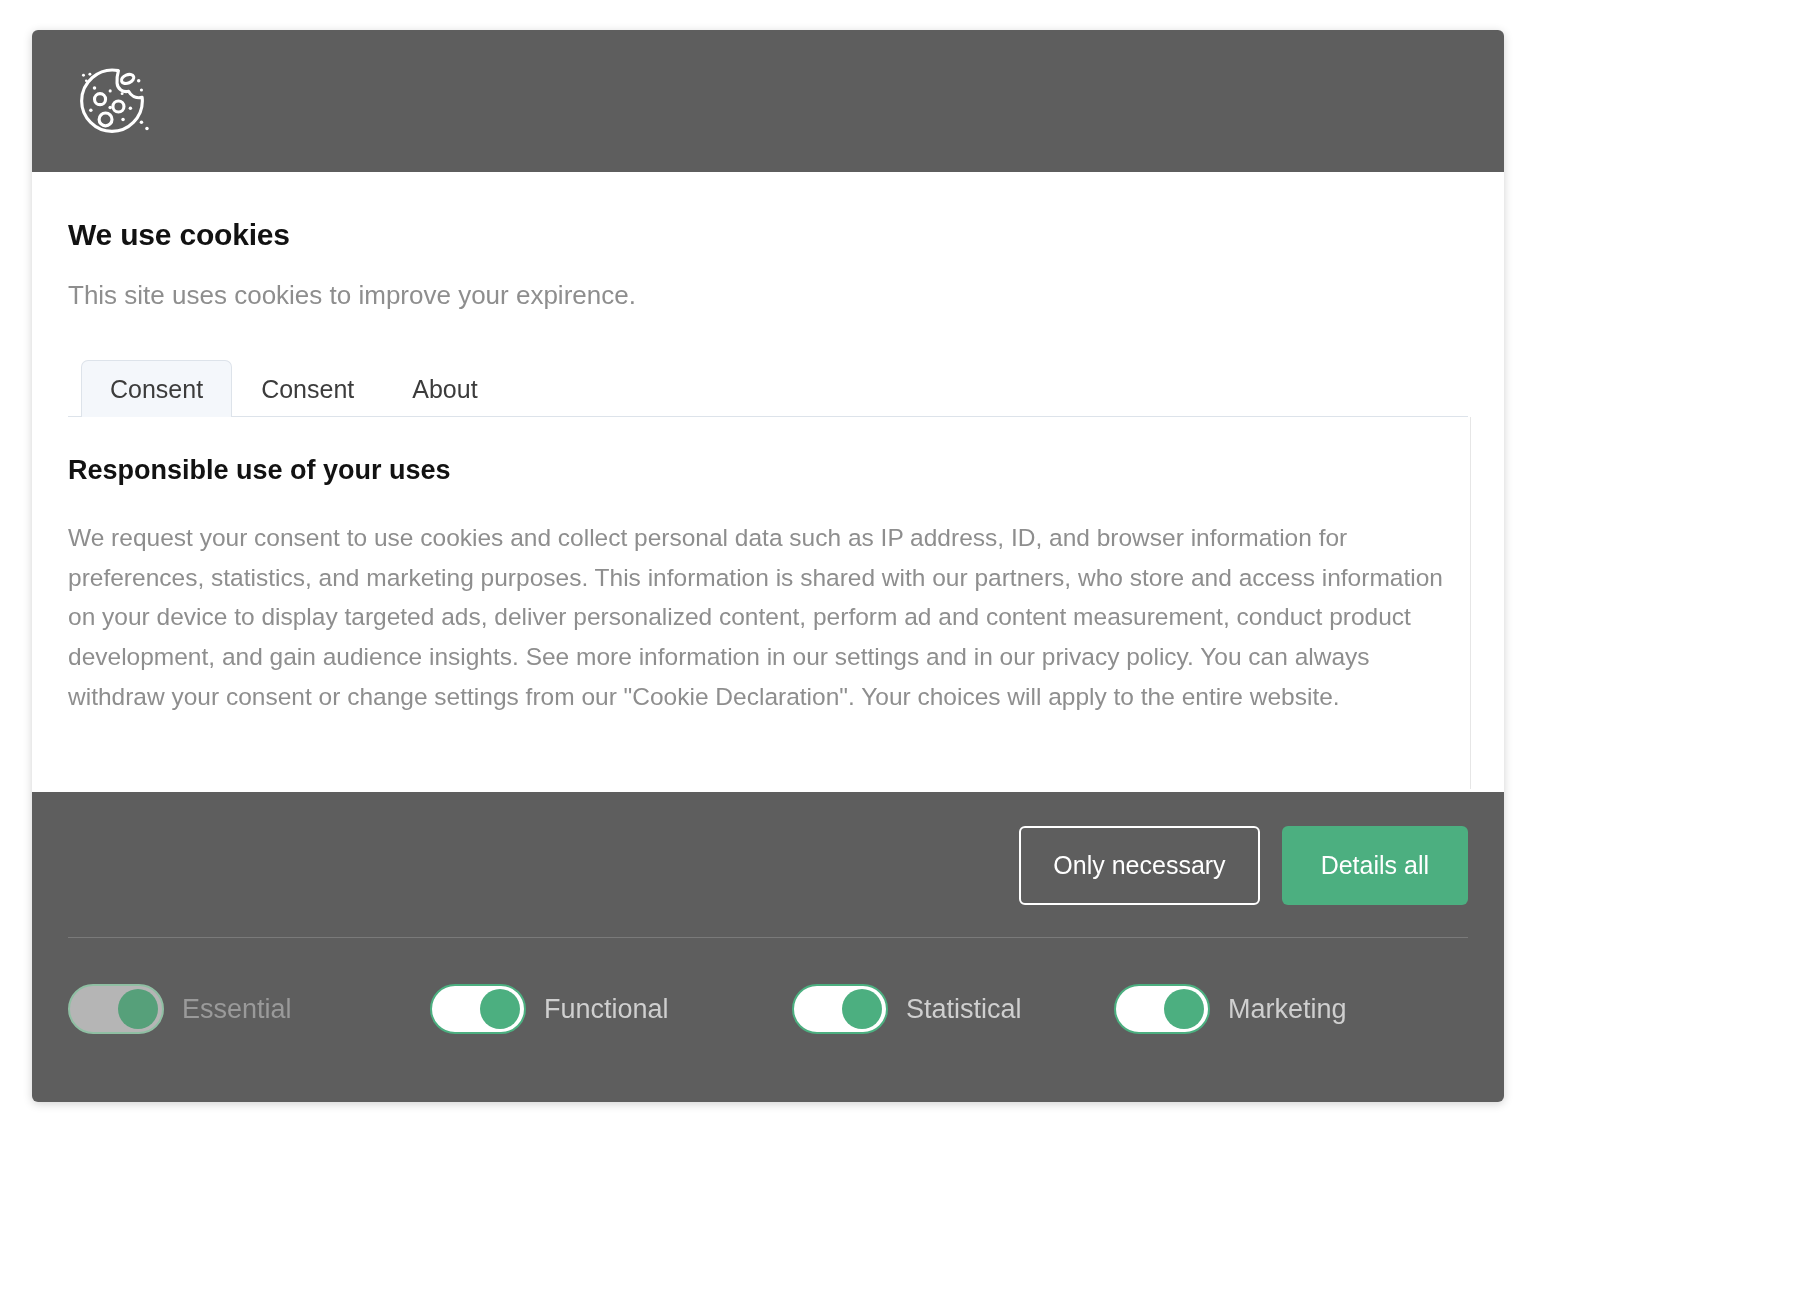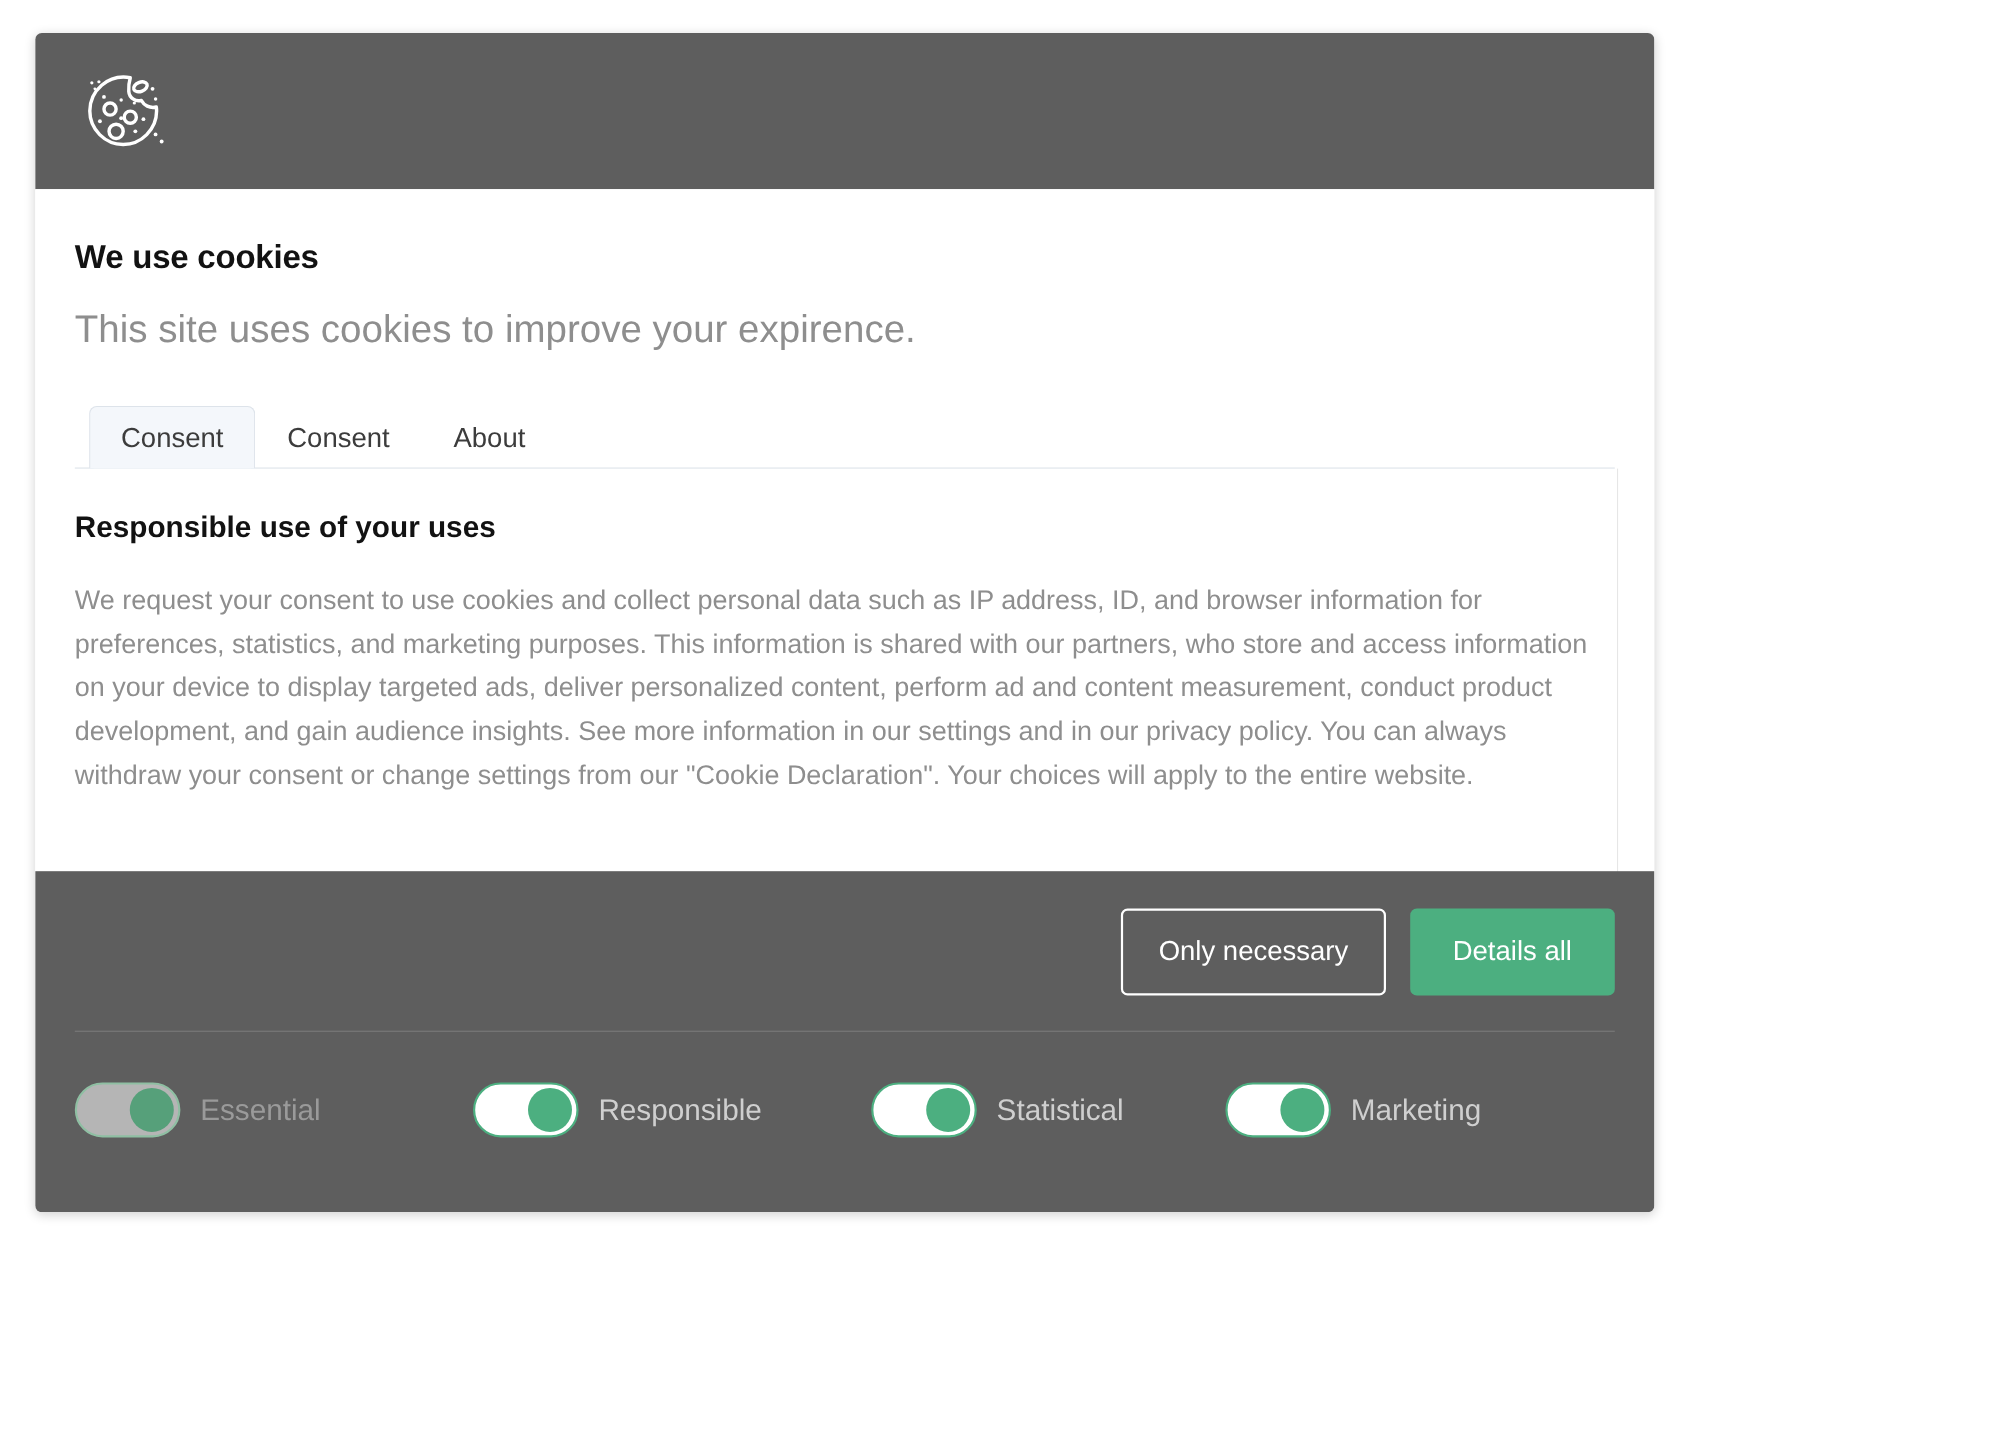--- a/index.html
+++ b/index.html
@@ -44,21 +44,21 @@
     height: 620px;
   }
   .title {
     font-size: 30px;
     font-weight: bold;
     color: #121212;
     letter-spacing: -0.2px;
     margin: 0 0 28px 0;
   }
   .subtitle {
-    font-size: 35px;
+    font-size: 26px;
     color: #8e8e8e;
     margin: 0 0 44px 0;
   }
 
   
   .tabs {
     display: flex;
     align-items: flex-end;
     position: relative;
     height: 62px;
@@ -265,21 +265,21 @@
         <div class="switch disabled">
           <div class="knob"></div>
         </div>
         <span class="toggle-label muted">Essential</span>
       </div>
 
       <div class="toggle-item ti-2">
         <div class="switch">
           <div class="knob"></div>
         </div>
-        <span class="toggle-label">Responsible</span>
+        <span class="toggle-label">Functional</span>
       </div>
 
       <div class="toggle-item ti-3">
         <div class="switch">
           <div class="knob"></div>
         </div>
         <span class="toggle-label">Statistical</span>
       </div>
 
       <div class="toggle-item ti-4">

